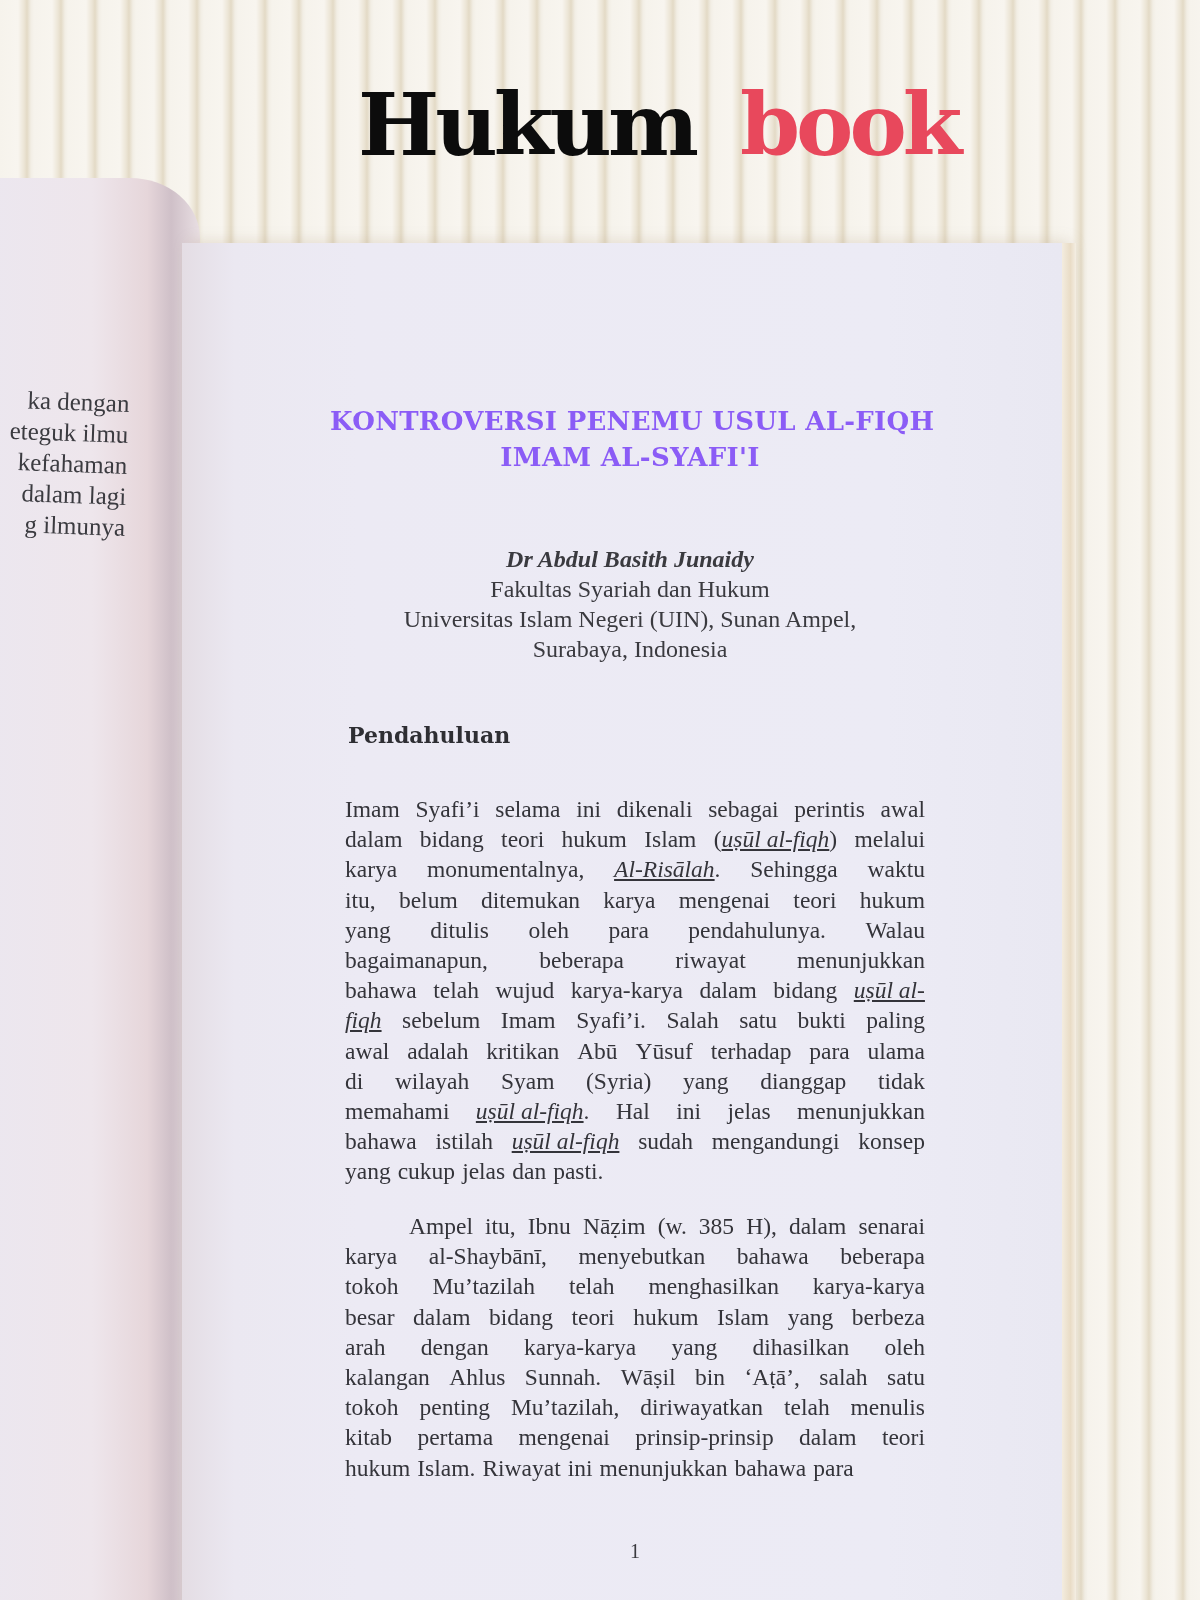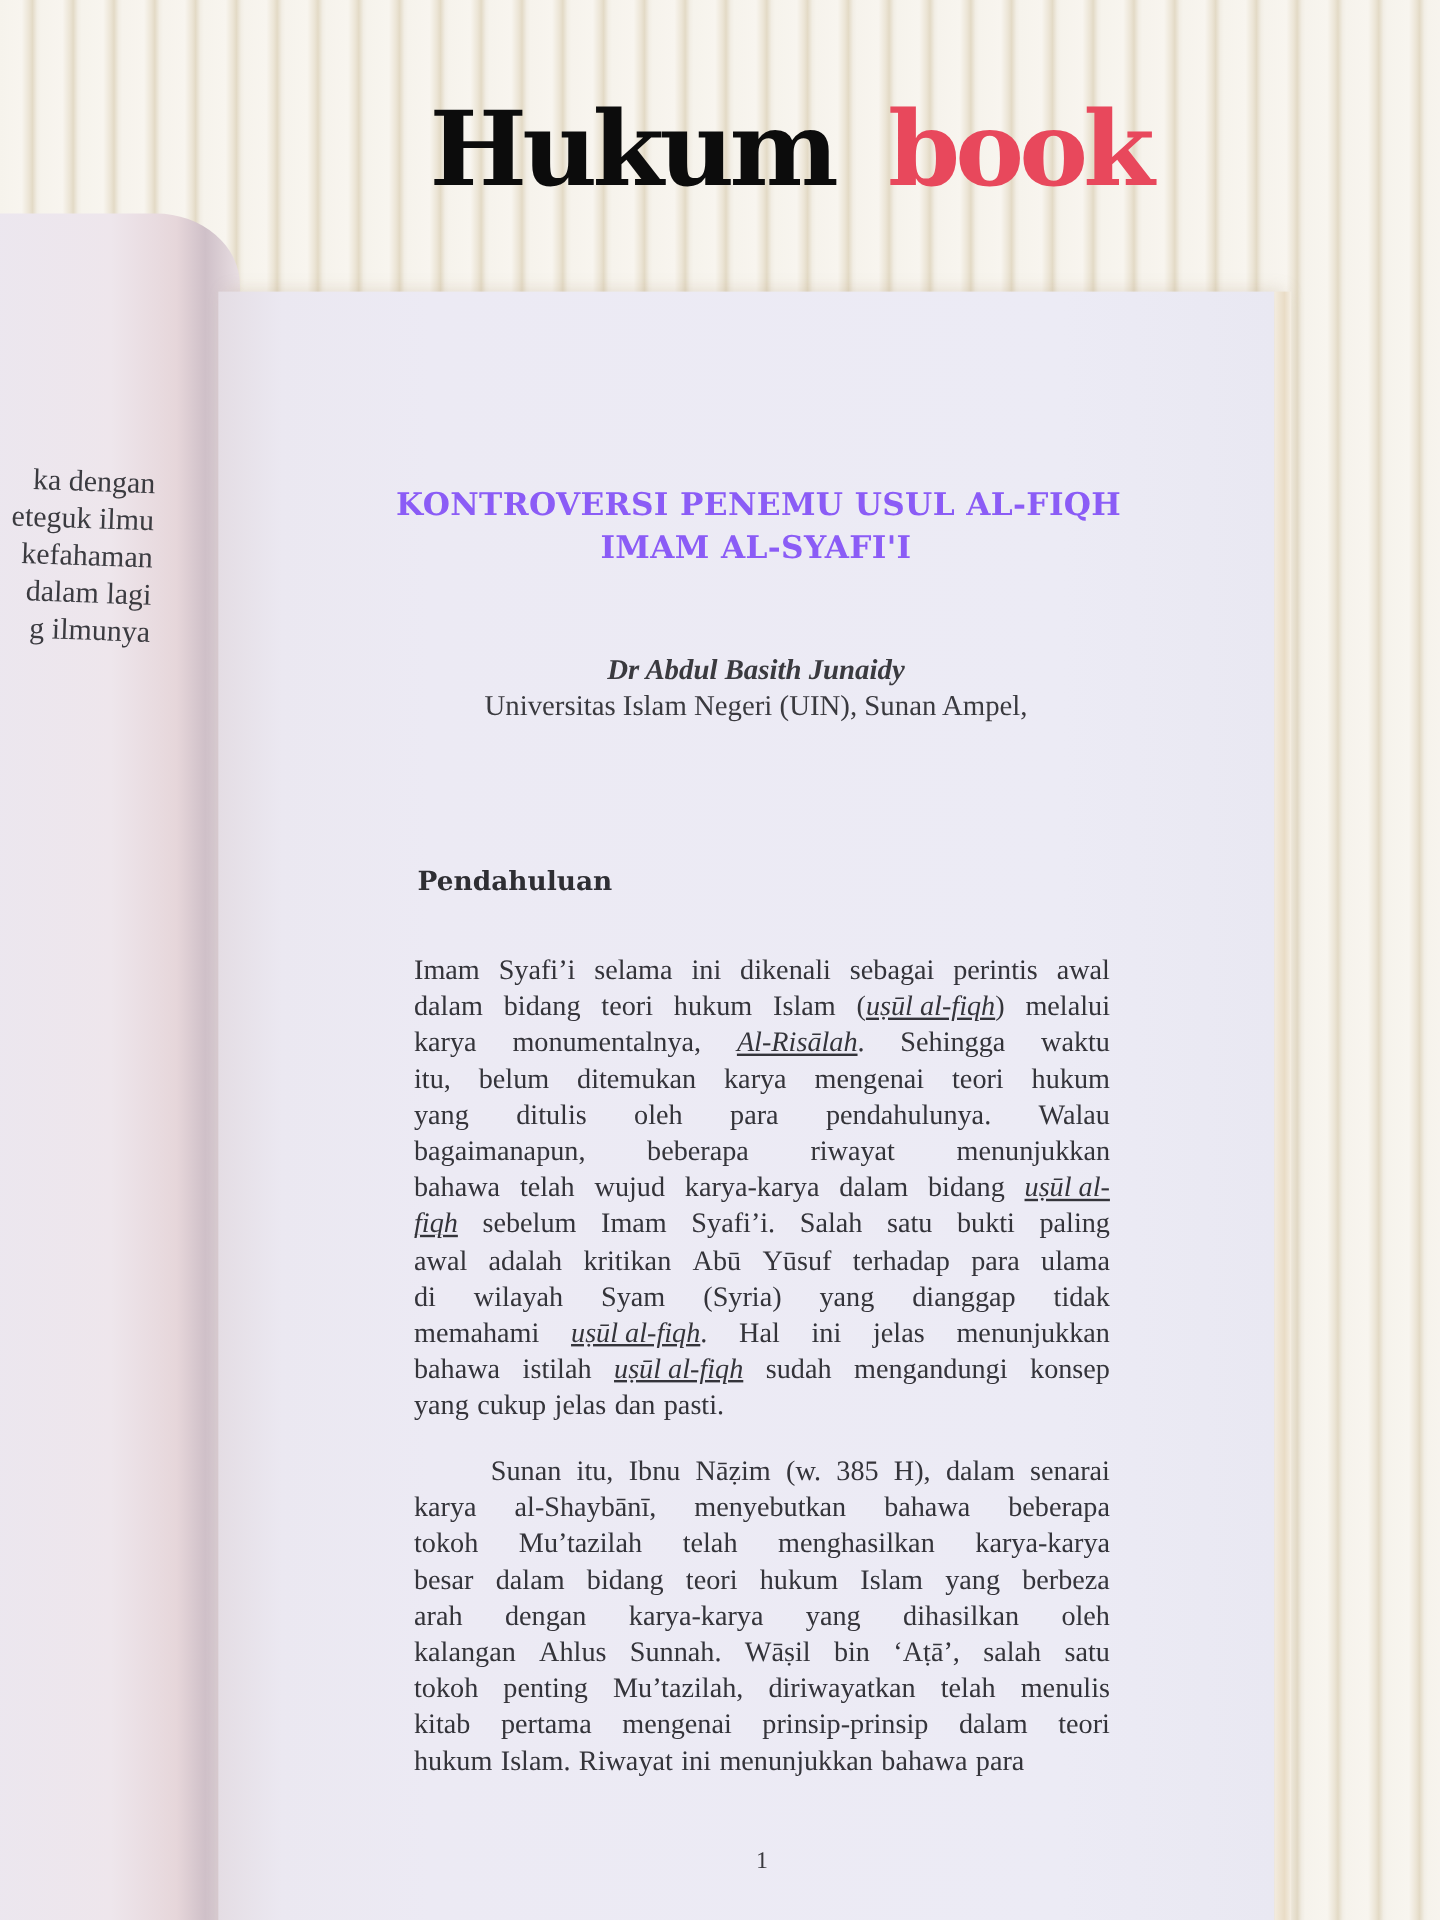--- a/index.html
+++ b/index.html
@@ -138,21 +138,23 @@
 <div class="page"></div>
 <div class="page-edge"></div>
 
 <div class="title">
   <div>KONTROVERSI PENEMU USUL AL-FIQH</div>
   <div>IMAM AL-SYAFI'I</div>
 </div>
 
 <div class="author-block">
   <div class="author-name">Dr Abdul Basith Junaidy</div>
+  <div>Fakultas Syariah dan Hukum</div>
   <div>Universitas Islam Negeri (UIN), Sunan Ampel,</div>
+  <div>Surabaya, Indonesia</div>
 </div>
 
 <div class="section-heading">Pendahuluan</div>
 
 <div class="para p1" id="para1">
     <div class="line">
       <span>Imam</span>
       <span>Syafi’i</span>
       <span>selama</span>
       <span>ini</span>
@@ -257,21 +259,21 @@
     <div class="line last">
       <span>yang</span>
       <span>cukup</span>
       <span>jelas</span>
       <span>dan</span>
       <span>pasti.</span>
     </div>
   </div>
 <div class="para p2" id="para2">
     <div class="line indent">
-      <span>Sunan</span>
+      <span>Ampel</span>
       <span>itu,</span>
       <span>Ibnu</span>
       <span>Nāẓim</span>
       <span>(w.</span>
       <span>385</span>
       <span>H),</span>
       <span>dalam</span>
       <span>senarai</span>
     </div>
     <div class="line">

